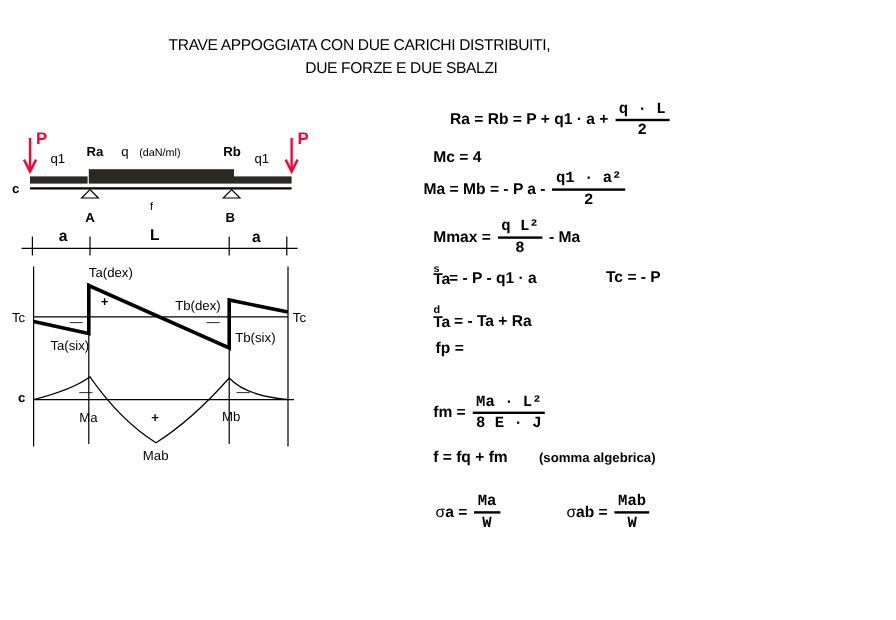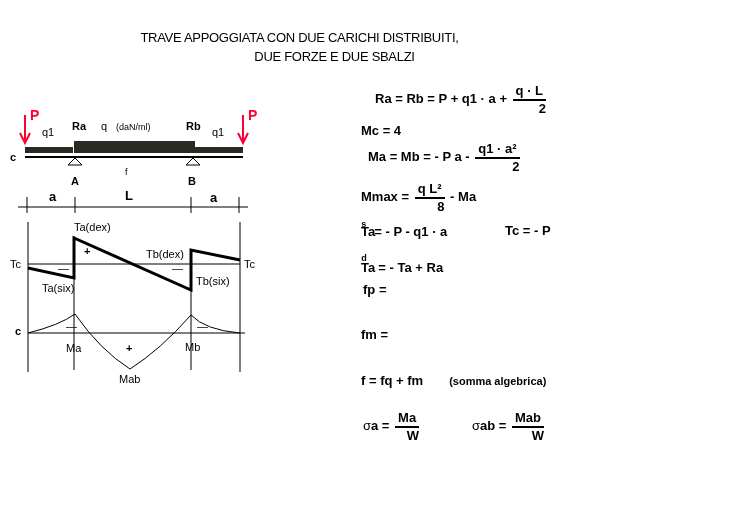--- a/index.html
+++ b/index.html
@@ -1,20 +1,20 @@
 <!DOCTYPE html>
 <html><head>
 <meta charset="utf-8">
 <style>
   html, body { margin:0; padding:0; background:#fff; }
   body { width:747px; height:517px; position:relative; overflow:hidden; font-family:"Liberation Sans", sans-serif; color:#000; }
   .title { position:absolute; left:0; width:599px; text-align:center; font-size:13px; letter-spacing:-0.3px; }
   #diagram { position:absolute; left:0; top:0; }
   .f { position:absolute; font-weight:bold; font-size:13px; white-space:nowrap; }
-  .frac { display:inline-block; vertical-align:middle; text-align:right; margin:0 2px; }
+  .frac { display:inline-block; vertical-align:middle; text-align:center; margin:0 2px;font-family:Liberation Mono, monospace; }
   .frac .num { display:block; border-bottom:2px solid #000; padding:0 3px; line-height:16px; }
   .frac .den { display:block; line-height:16px; }
   sup { font-size:9px; }
   .small { font-size:11px; }
 </style>
 </head>
 <body>
 
 <div class="title" style="top:30px;">TRAVE APPOGGIATA CON DUE CARICHI DISTRIBUITI,</div>
 <div class="title" style="top:49px;padding-left:35px;">DUE FORZE E DUE SBALZI</div>
@@ -87,38 +87,38 @@
     <text x="126" y="352" font-weight="bold">+</text>
     <text x="66" y="330">—</text>
     <text x="197" y="330">—</text>
   </g>
 </svg>
 
 <div class="f" style="left:375px;top:83px;">
   <span>Ra = Rb = P + q1 · a + </span><span class="frac"><span class="num">q · L</span><span class="den">2</span></span>
 </div>
 <div class="f" style="left:361px;top:123px;">Mc = 4</div>
-<div class="f" style="left:368px;top:141px;">
+<div class="f" style="left:353px;top:141px;">
   <span>Ma = Mb = - P a - </span><span class="frac"><span class="num">q1 · a²</span><span class="den">2</span></span>
 </div>
 <div class="f" style="left:361px;top:181px;">
   <span>Mmax = </span><span class="frac"><span class="num">q  L²</span><span class="den">8</span></span><span> - Ma</span>
 </div>
 <div class="f" style="left:361px;top:223px;">
   <span>Ta</span><sup style="position:relative;left:-14px;top:-4px;">s</sup><span style="margin-left:-6px;">= - P - q1 · a</span>
 </div>
 <div class="f" style="left:505px;top:223px;">Tc = - P</div>
 <div class="f" style="left:361px;top:259px;">
   <span>Ta</span><sup style="position:relative;left:-14px;top:-6px;">d</sup><span style="margin-left:-6px;"> = - Ta  + Ra</span>
 </div>
 <div class="f" style="left:363px;top:282px;">
   <span>fp = </span>
 </div>
 <div class="f" style="left:361px;top:327px;">
-  <span>fm = </span>
+  <span>fm = </span><span class="frac"><span class="num">Ma · L²</span><span class="den">8 E · J</span></span>
 </div>
 <div class="f" style="left:361px;top:373px;">
   <span>f = fq + fm</span><span class="small" style="margin-left:26px;">(somma algebrica)</span>
 </div>
 <div class="f" style="left:363px;top:410px;">
   <span style="font-weight:normal;">σ</span><span>a = </span><span class="frac"><span class="num">Ma</span><span class="den">W</span></span>
 </div>
 <div class="f" style="left:472px;top:410px;">
   <span style="font-weight:normal;">σ</span><span>ab = </span><span class="frac"><span class="num">Mab</span><span class="den">W</span></span>
 </div>

